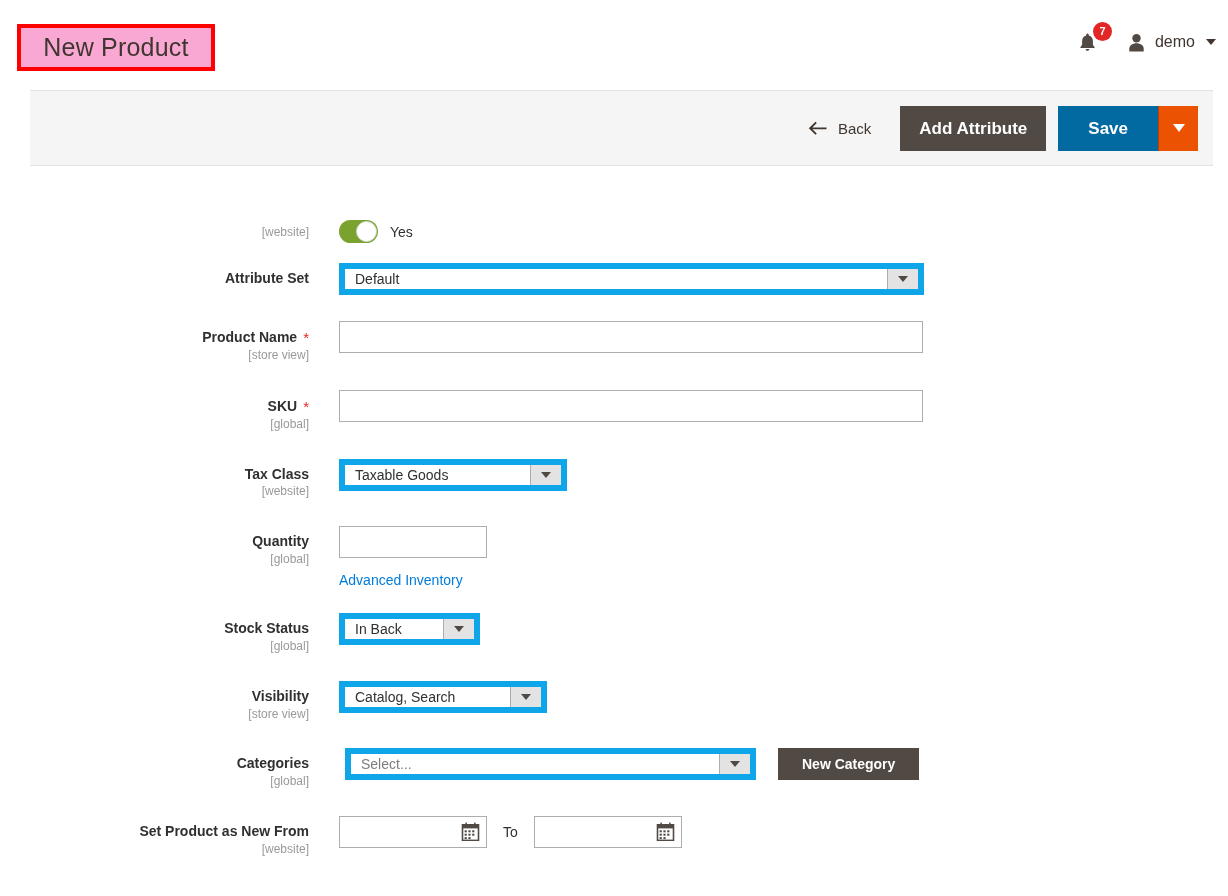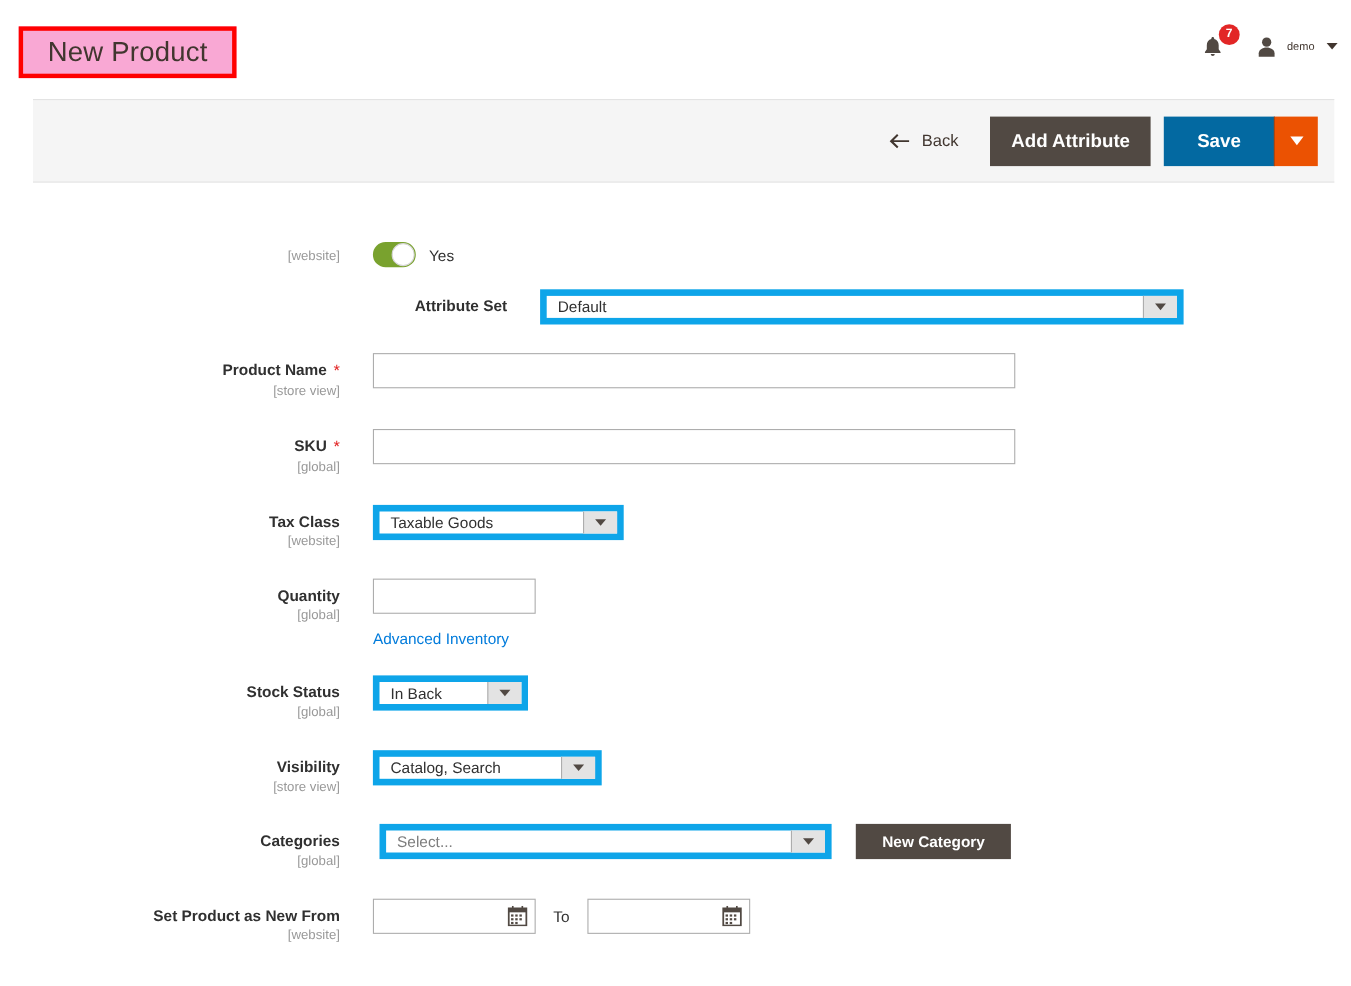--- a/index.html
+++ b/index.html
@@ -63,21 +63,21 @@
     font-size: 11px;
     font-weight: bold;
     display: flex; align-items: center; justify-content: center;
     line-height: 1;
     padding: 0 4px;
   }
   .user-menu {
     display: flex; align-items: center; gap: 9px;
     cursor: pointer;
     color: #41362f;
-    font-size: 10px;
+    font-size: 16px;
   }
   .avatar-icon { width: 19px; height: 19px; display: block; }
   .caret-down {
     width: 0; height: 0;
     border-left: 5px solid transparent;
     border-right: 5px solid transparent;
     border-top: 6px solid #41362f;
     margin-left: 2px;
   }
 
@@ -366,21 +366,21 @@
     <div class="control-col">
       <div class="toggle-row">
         <div class="toggle">
           <span class="knob"></span>
         </div>
         <span class="toggle-label">Yes</span>
       </div>
     </div>
   </div>
 
-  <div class="field" style="margin-bottom:26px;justify-content:center;">
+  <div class="field" style="margin-bottom:26px;">
     <div class="label-col" style="padding-top:7px;">
       <span class="label-line">Attribute Set</span>
     </div>
     <div class="control-col">
       <div class="select-wrap sel-attrset">
         <span class="select-value">Default</span>
         <span class="select-btn">
           <span class="caret-dark"></span>
         </span>
       </div>

